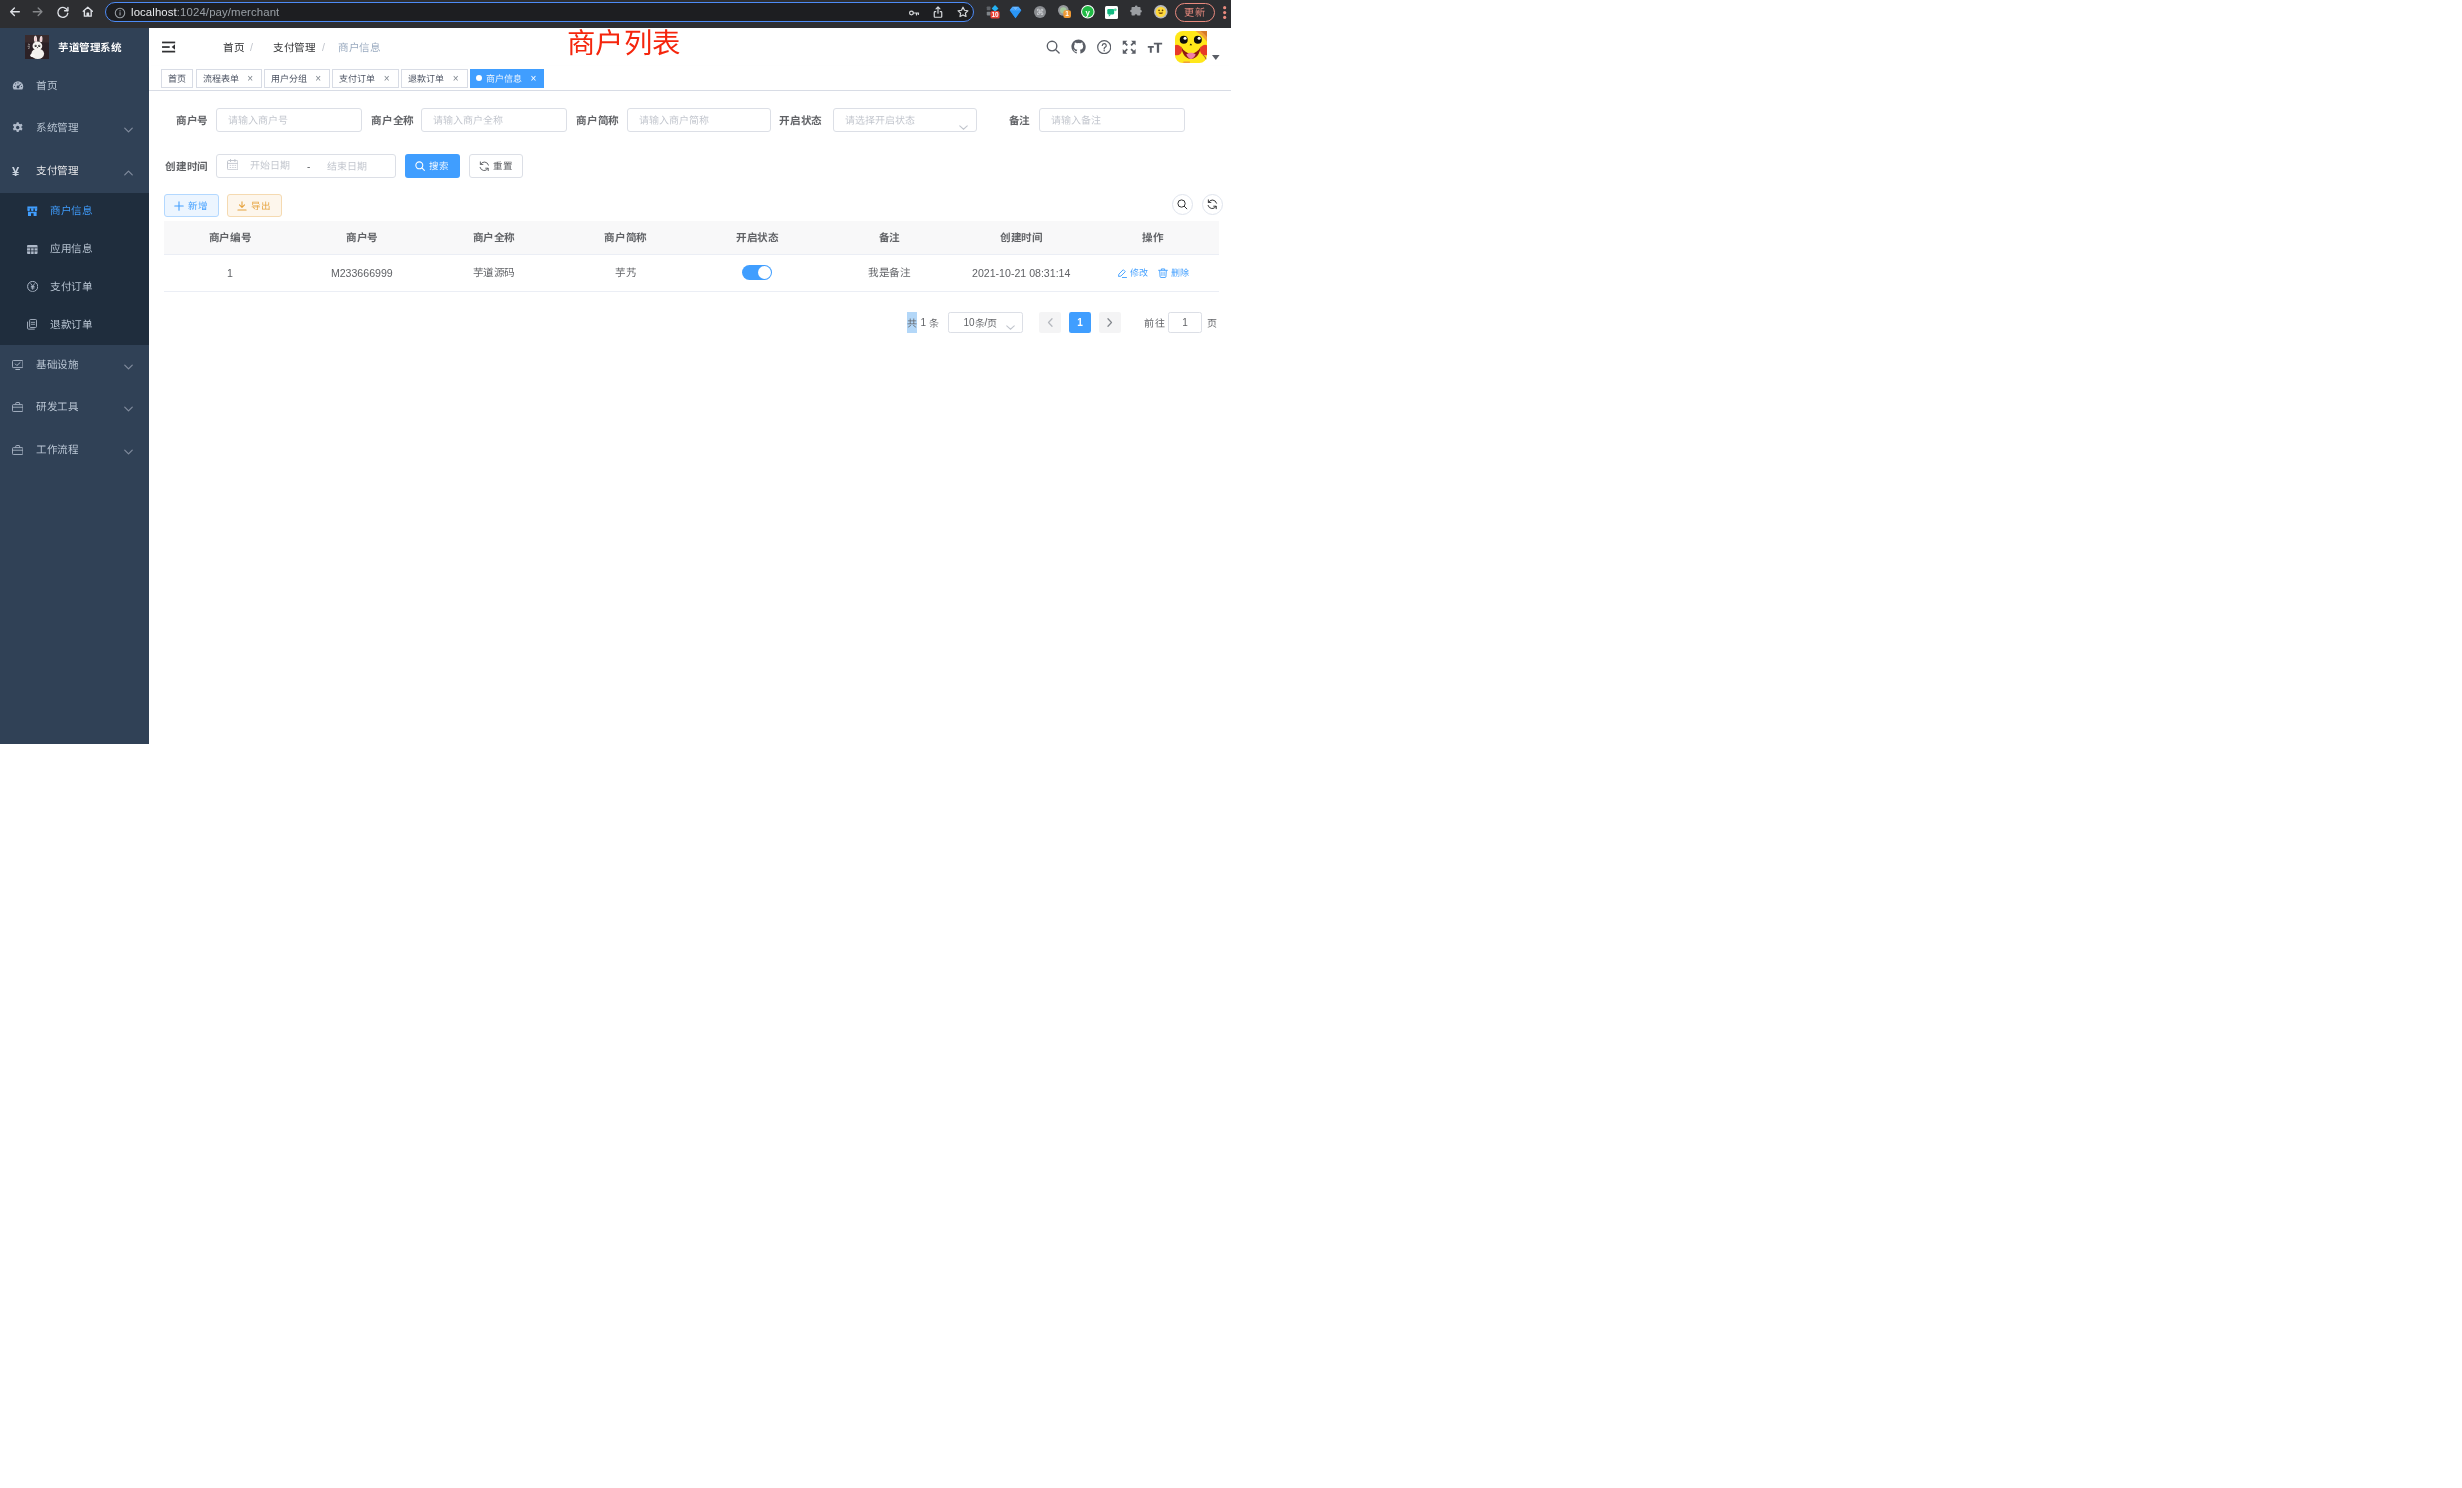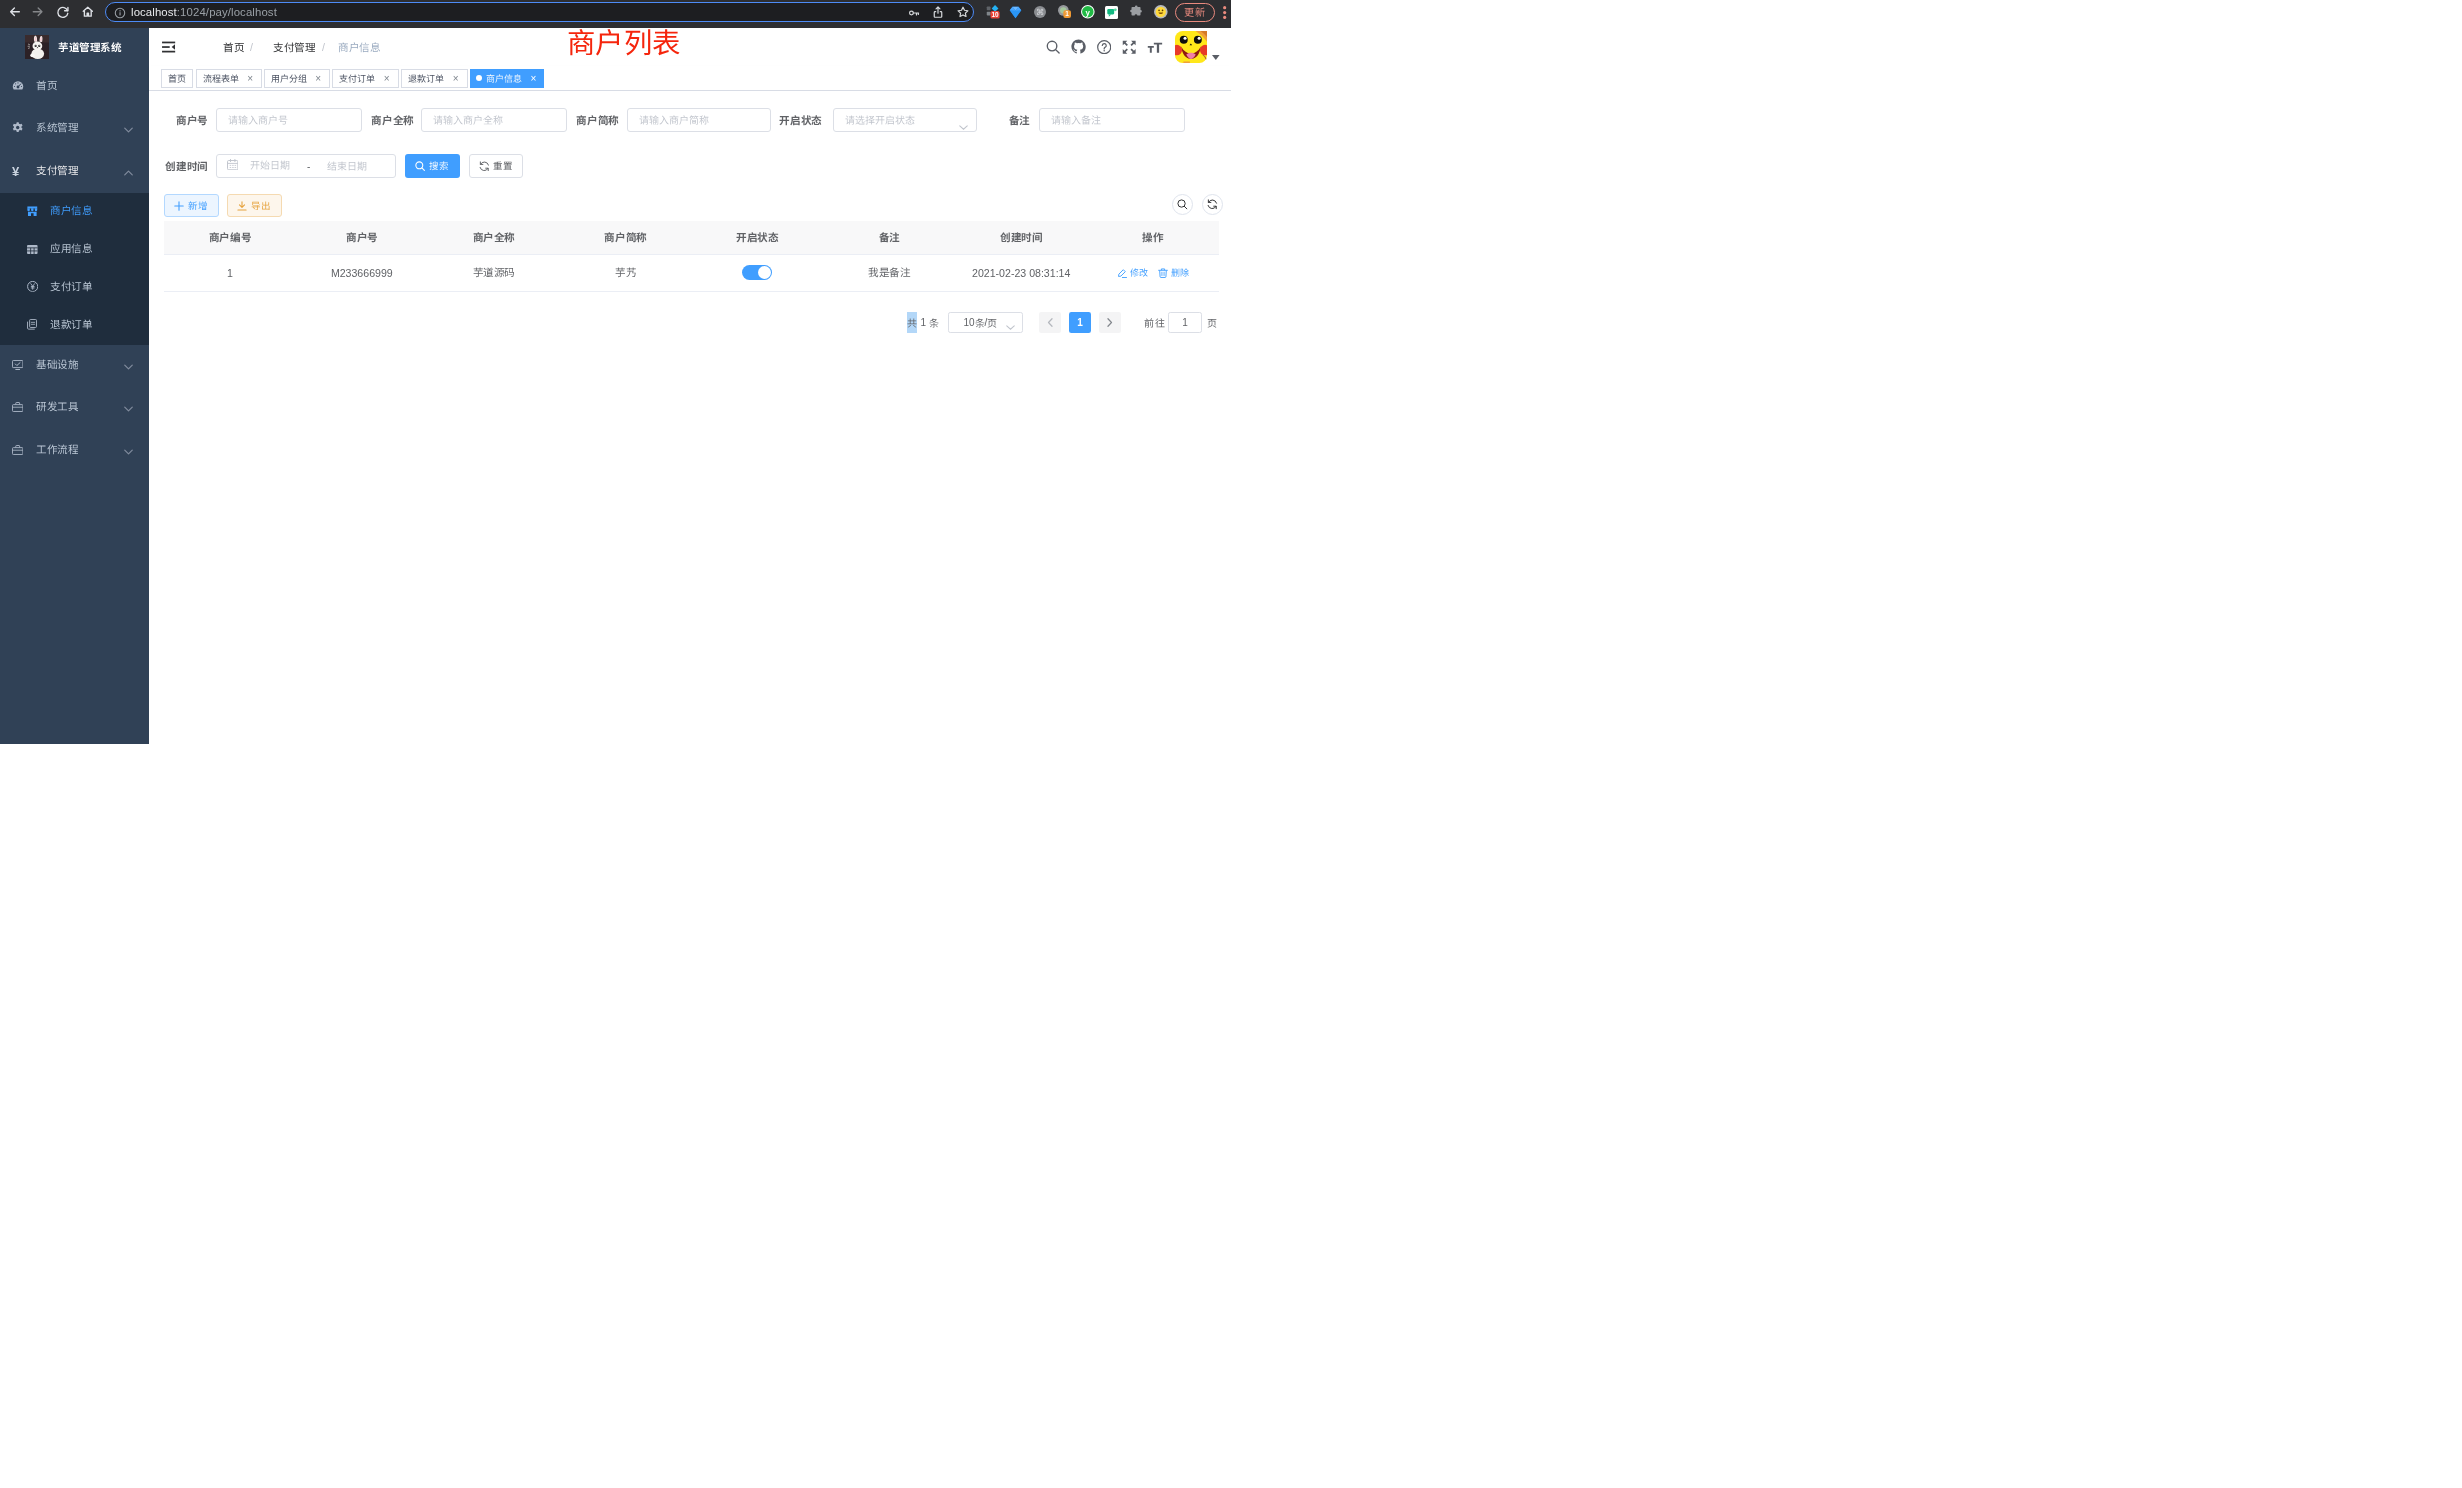--- a/index.html
+++ b/index.html
@@ -65,21 +65,21 @@
     <div class="abs" style="left:81px;top:5.3px"><svg width="13.6" height="13.6" viewBox="0 0 18 18" fill="none">
         <path d="M3 8.2 9 3l6 5.2" stroke="#dee1e6" stroke-width="1.8" stroke-linecap="round" stroke-linejoin="round" fill="none"></path>
         <path d="M4.5 8v6.8h3.6v-4h1.8v4h3.6V8" stroke="#dee1e6" stroke-width="1.8" stroke-linecap="round" stroke-linejoin="round" fill="none"></path>
       </svg></div>
     <div id="pill">
       <div class="abs" style="left:7.6px;top:3.8px"><svg width="12" height="12" viewBox="0 0 16 16" fill="none">
           <circle cx="8" cy="8" r="6.3" stroke="#9aa0a6" stroke-width="1.4"></circle>
           <rect x="7.3" y="7" width="1.5" height="4.2" fill="#9aa0a6"></rect>
           <rect x="7.3" y="4.3" width="1.5" height="1.6" fill="#9aa0a6"></rect>
         </svg></div>
-      <div class="abs" style="left:25px;top:3.4px;font-size:11.4px;letter-spacing:0.1px"><span style="color:#e8eaed">localhost</span><span style="color:#9aa0a6">:1024/pay/localhost</span></div>
+      <div class="abs" style="left:25px;top:3.4px;font-size:11.4px;letter-spacing:0.1px"><span style="color:#e8eaed">localhost</span><span style="color:#9aa0a6">:1024/pay/merchant</span></div>
       <div class="abs" style="left:802px;top:3.8px"><svg width="12" height="12" viewBox="0 0 16 16" fill="none">
           <circle cx="4.6" cy="8" r="2.5" stroke="#d6d9dc" stroke-width="1.6" stroke-linecap="round" stroke-linejoin="round" fill="none"></circle>
           <path d="M7.1 8h7M11.3 8v2.6M13.8 8v2" stroke="#d6d9dc" stroke-width="1.6" stroke-linecap="round" stroke-linejoin="round" fill="none"></path>
         </svg></div>
       <div class="abs" style="left:826px;top:3px"><svg width="12" height="12" viewBox="0 0 16 16" fill="none">
           <path d="M5 7.5H4a1 1 0 0 0-1 1V14a1 1 0 0 0 1 1h8a1 1 0 0 0 1-1V8.5a1 1 0 0 0-1-1h-1M8 1.5v8M5.4 3.8 8 1.3l2.6 2.5" stroke="#d6d9dc" stroke-width="1.6" stroke-linecap="round" stroke-linejoin="round" fill="none"></path>
         </svg></div>
       <div class="abs" style="left:851px;top:3px"><svg width="12" height="12" viewBox="0 0 16 16" fill="none">
           <path d="M8 1.6l2 4.1 4.5.6-3.3 3.2.8 4.5L8 11.9 4 14l.8-4.5L1.5 6.3 6 5.7z" stroke="#d6d9dc" stroke-width="1.6" stroke-linecap="round" stroke-linejoin="round" fill="none"></path>
         </svg></div>
@@ -1092,21 +1092,21 @@
                     </svg>
                     <svg style="width:10.6px;height:10.6px" viewBox="0 -880 1000 1000">
                       <path transform="scale(1 -1)" fill="#606266" d="M685 688C637 637 572 593 498 555C430 589 372 630 329 677L340 688ZM369 843C319 756 221 656 76 588C93 576 116 551 128 533C184 562 233 595 276 630C317 588 365 551 420 519C298 468 160 433 30 415C43 398 58 365 64 344C209 368 363 411 499 477C624 417 772 378 926 358C936 379 956 410 973 427C831 443 694 473 578 519C673 575 754 644 808 727L759 758L746 754H399C418 778 435 802 450 827ZM248 129H460V18H248ZM248 190V291H460V190ZM746 129V18H537V129ZM746 190H537V291H746ZM170 357V-80H248V-48H746V-78H827V357Z"></path>
                     </svg>
                     <svg style="width:10.6px;height:10.6px" viewBox="0 -880 1000 1000">
                       <path transform="scale(1 -1)" fill="#606266" d="M94 774C159 743 242 695 284 662L327 724C284 755 200 800 136 828ZM42 497C105 467 187 420 227 388L269 451C227 482 144 526 83 553ZM71 -18 134 -69C194 24 263 150 316 255L262 305C204 191 125 59 71 -18ZM548 819C582 767 617 697 631 653L704 682C689 726 651 793 616 844ZM334 649V578H597V352H372V281H597V23H302V-49H962V23H675V281H902V352H675V578H938V649Z"></path>
                     </svg>
                   </span>
                 </div>
               </td>
-              <td>2021-02-23 08:31:14</td>
+              <td>2021-10-21 08:31:14</td>
               <td>
                 <div class="cell">
                   <svg width="10" height="10" viewBox="0 0 13 13" fill="none">
                     <path d="M8.2 2.2l2.6 2.6-5.8 5.8-3 .4.4-3z" stroke="#409eff" stroke-width="1.2" fill="none" stroke-linejoin="round"></path>
                     <path d="M7 12.4h5.4" stroke="#409eff" stroke-width="1.2" stroke-linecap="round"></path>
                   </svg>
                   <span style="width:2.3px"></span>
                   <span class="z" style="height:9px">
                     <svg style="width:9px;height:9px" viewBox="0 -880 1000 1000">
                       <path transform="scale(1 -1)" fill="#409eff" d="M698 386C644 334 543 287 454 260C468 248 486 230 496 215C591 247 694 299 755 362ZM794 287C726 216 594 159 467 130C482 116 497 95 506 80C641 117 774 179 850 263ZM887 179C798 76 614 12 413 -17C428 -33 444 -59 452 -77C664 -40 852 32 952 151ZM306 561V78H370V561ZM553 668H832C798 613 749 566 692 528C630 570 584 619 553 668ZM565 841C523 733 451 629 370 562C387 552 415 530 428 518C458 546 488 579 517 616C545 574 584 532 633 494C554 452 462 424 371 407C384 393 400 366 407 350C507 371 605 404 690 454C756 412 836 378 930 356C939 373 958 402 972 416C887 432 813 459 750 492C827 548 890 620 928 712L885 734L871 731H590C607 761 621 792 634 823ZM235 834C187 679 107 526 20 426C33 407 53 367 59 349C92 388 123 432 153 481V-80H224V614C255 678 282 747 304 815Z"></path>

